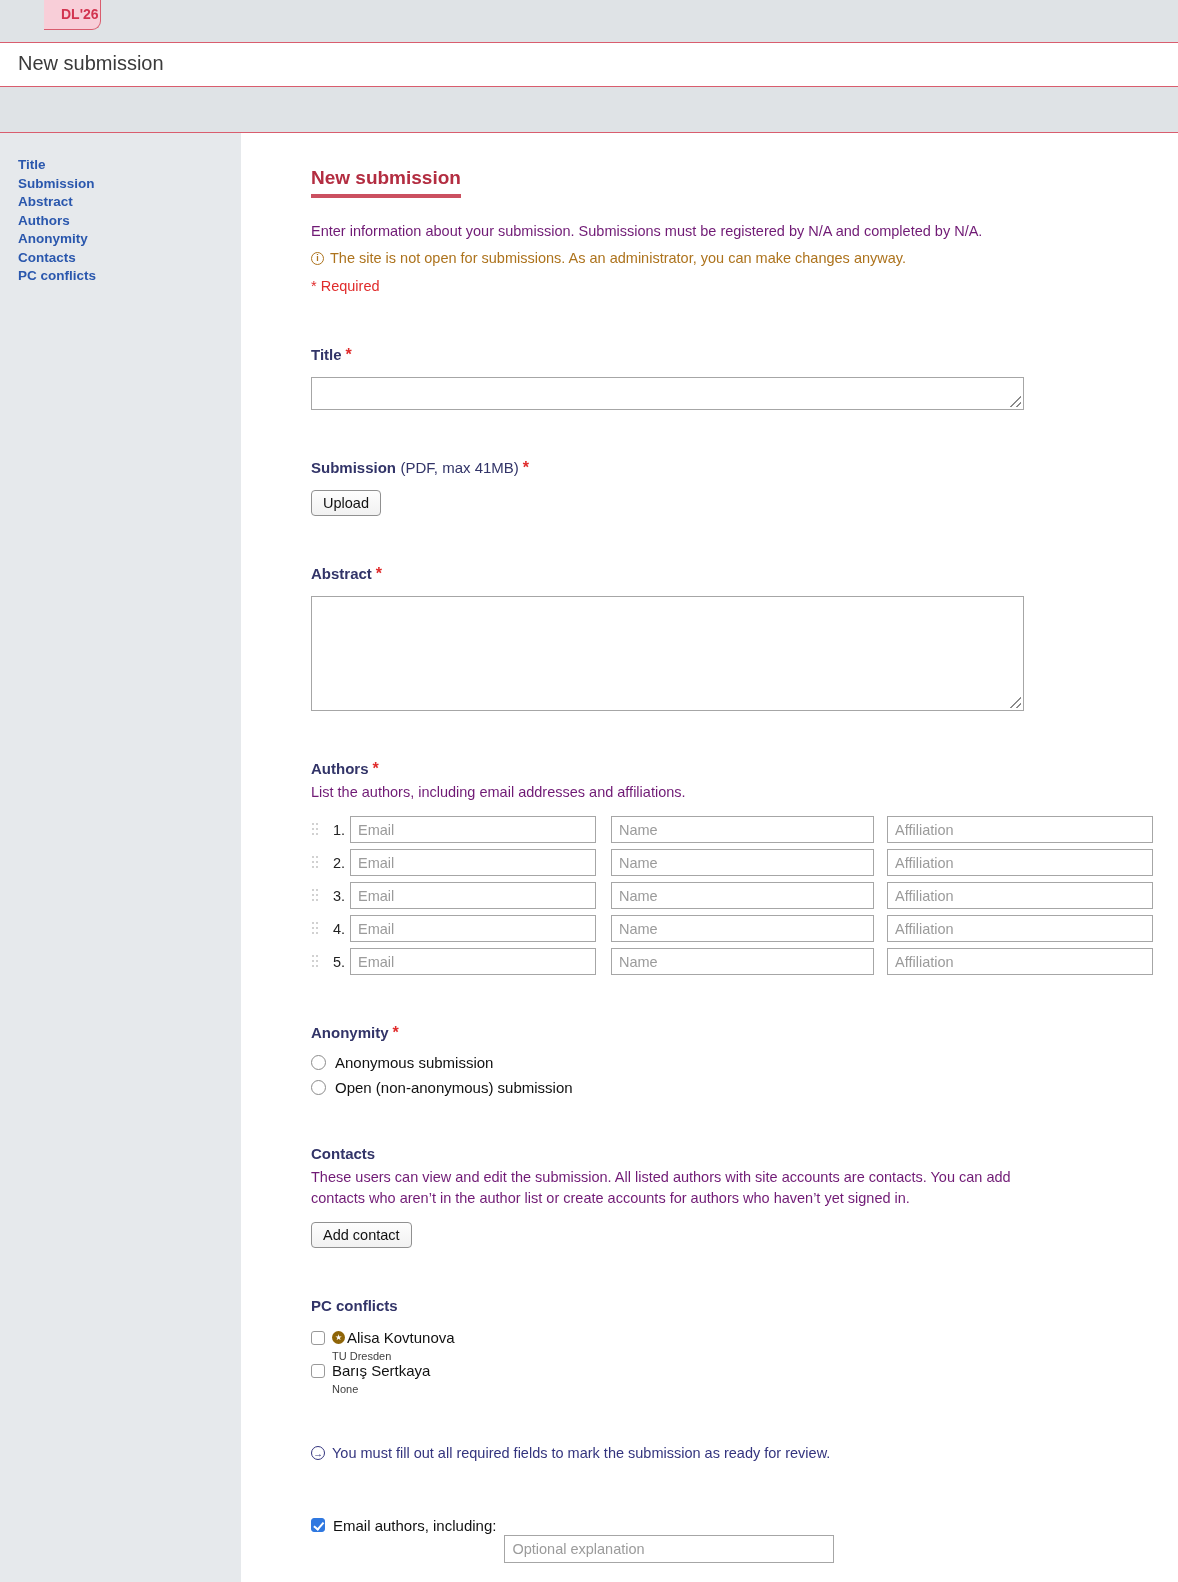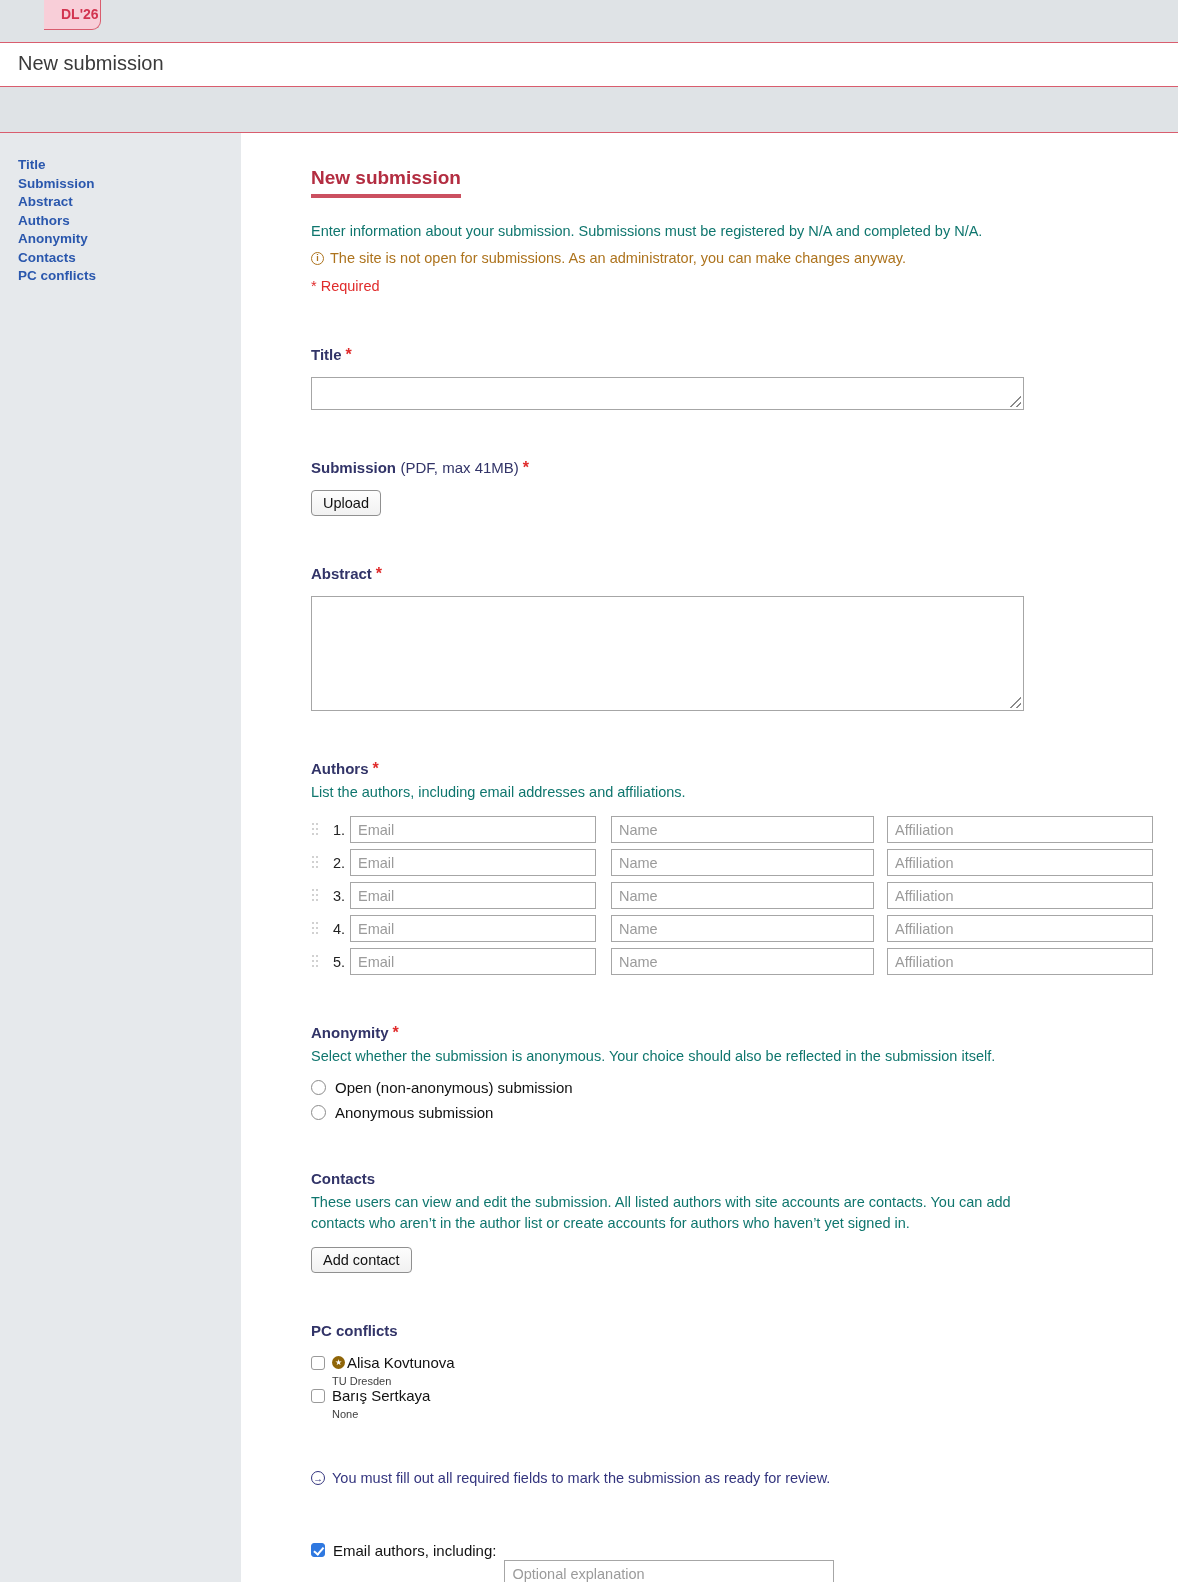--- a/index.html
+++ b/index.html
@@ -32,21 +32,21 @@
 
   
   .layout{display:flex;align-items:stretch;min-height:1449px;}
   .sidebar{flex:none;width:241px;background:var(--sidebar-gray);padding:23px 14px 0 18px;}
   .sidebar a{display:block;color:var(--link-blue);font-weight:bold;font-size:13.5px;line-height:18.5px;text-decoration:none;}
   .main{flex:1;padding:34px 30px 40px 70px;}
 
   
   .page-heading{margin:0;display:inline-block;font-size:19px;font-weight:bold;color:var(--accent-red);
     border-bottom:4px solid var(--accent-red-underline);padding-bottom:5px;}
-  .copy{width:713px;font-size:14.5px;line-height:21px;color:#0f766e;margin:0;}
+  .copy{width:713px;font-size:14.5px;line-height:21px;color:#701a75;margin:0;}
   .intro{margin-top:23px;}
   .warning{margin-top:6px;color:var(--warning-orange);display:flex;align-items:center;gap:6px;}
   .info-circle{flex:none;width:13px;height:13px;border:1px solid currentColor;border-radius:50%;
     font-size:9px;line-height:11px;text-align:center;font-weight:bold;}
   .info-circle::after{content:"i";}
   .required-note{margin-top:7px;color:var(--accent-red-star);}
 
   .section{margin-top:49px;}
   .field-label{font-size:15px;font-weight:bold;color:var(--label-navy);}
   .field-hint{font-size:15px;font-weight:normal;color:var(--label-navy);text-align:right;}
@@ -219,29 +219,28 @@
           <input type="text" class="input-aff" placeholder="Affiliation" style="">
         </div>
       </div>
     </section>
 
     
     <section class="section">
       <div>
         <span class="field-label">Anonymity</span><span class="req">*</span>
       </div>
-      <p class="copy desc">Select whether the submission is anonymous. Your choice should also be reflected in the submission itself.</p>
       <div class="radio-list">
         <label class="radio-row">
           <span class="radio"></span>
-          <span>Open (non-anonymous) submission</span>
+          <span>Anonymous submission</span>
         </label>
         <label class="radio-row">
           <span class="radio"></span>
-          <span>Anonymous submission</span>
+          <span>Open (non-anonymous) submission</span>
         </label>
       </div>
     </section>
 
     
     <section class="section">
       <div><span class="field-label">Contacts</span></div>
       <p class="copy desc">These users can view and edit the submission. All listed authors with site accounts are contacts. You can add contacts who aren’t in the author list or create accounts for authors who haven’t yet signed in.</p>
       <button class="btn btn-add-contact">Add contact</button>
     </section>

